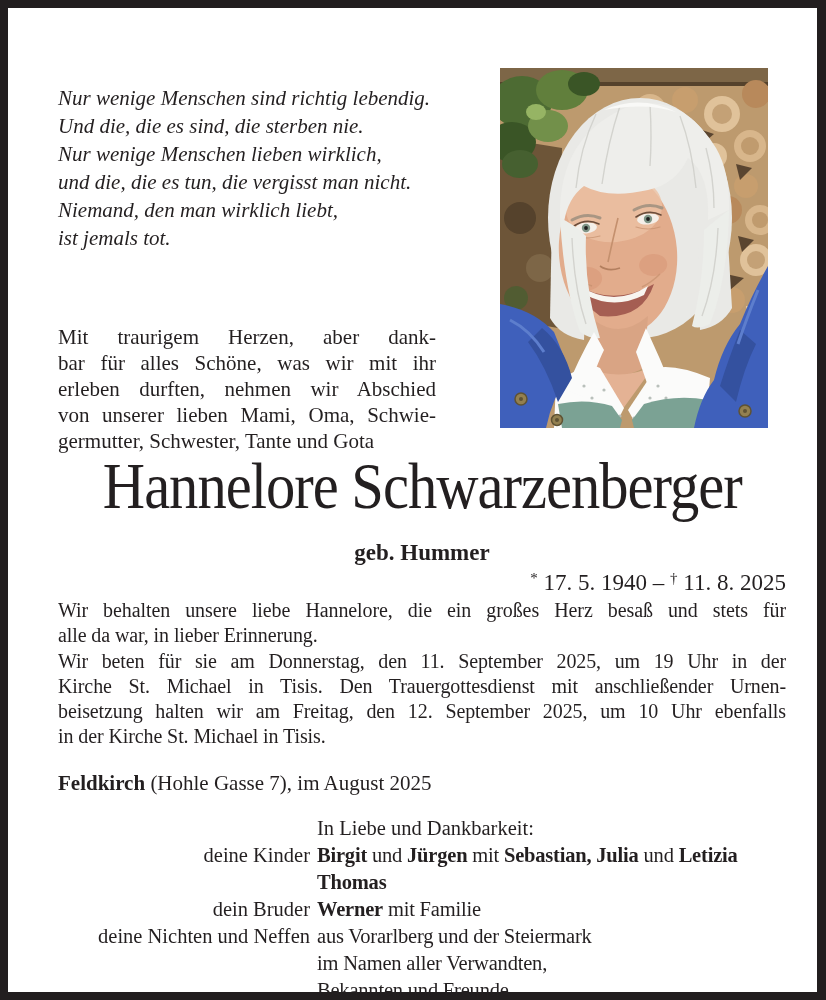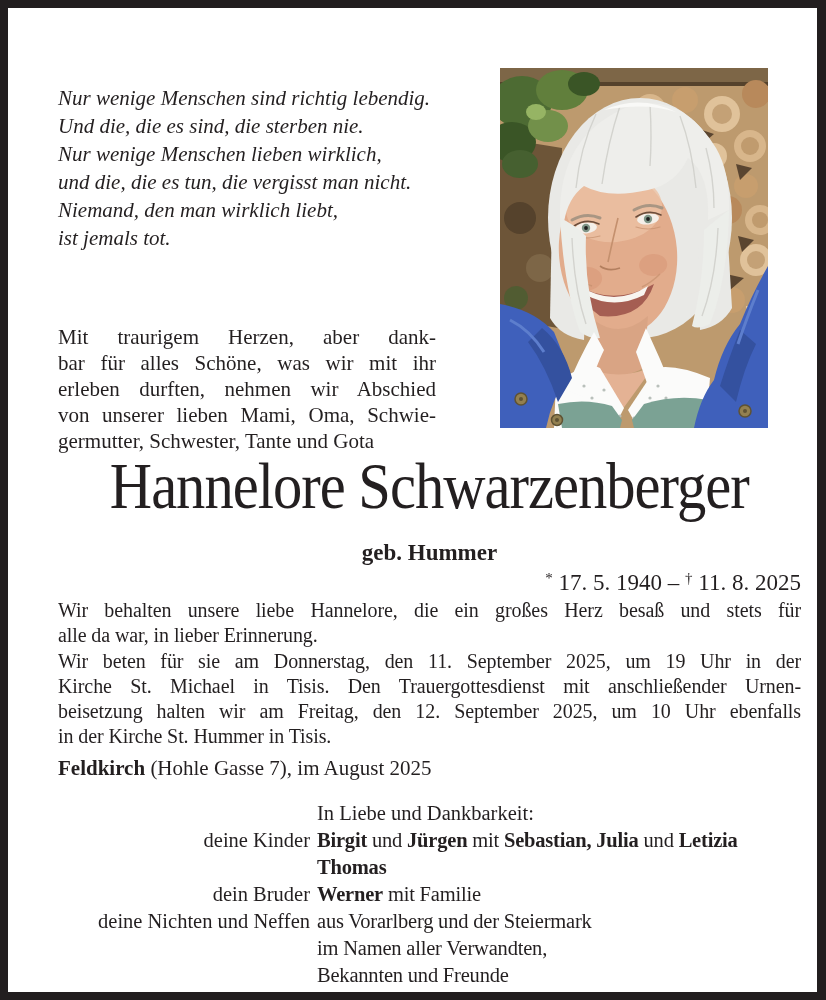--- a/index.html
+++ b/index.html
@@ -1,38 +1,38 @@
 <!DOCTYPE html>
 <html lang="de"><head>
 <meta charset="utf-8">
 <style>
   html,body{margin:0;padding:0;}
   body{width:826px;height:1000px;font-family:"Liberation Serif","DejaVu Serif",serif;}
   .page{position:relative;width:826px;height:1000px;background:#221e1f;overflow:hidden;}
   .card{position:absolute;left:8px;top:8px;width:809px;height:984px;background:#ffffff;
-        box-sizing:border-box;padding:60px 16px 0 50px;color:#231f20;}
+        box-sizing:border-box;padding:60px 31px 0 50px;color:#231f20;}
   
   .poem{margin-top:16px;font-style:italic;font-size:21px;line-height:28px;width:400px;}
   
   .photo{position:absolute;left:492px;top:60px;width:268px;height:360px;display:block;}
   
   .intro{width:378px;margin-top:72px;font-size:21px;line-height:26px;}
   .just .tline{text-align:justify;text-align-last:justify;}
   .just .tline:last-child{text-align-last:left;}
   
   .nameblock{text-align:center;margin-top:6px;}
   .bigname{display:inline-block;font-size:58px;line-height:60px;letter-spacing:-1px;
            transform:scale(1.01,1.12);transform-origin:50% 90%;white-space:nowrap;}
   .maiden{font-weight:bold;font-size:23px;line-height:25px;margin-top:20px;}
   .dates{font-weight:normal;font-size:23px;line-height:26px;text-align:right;}
   .dates sup{font-size:15px;vertical-align:7px;}
   
   .bodytext{margin-top:2px;font-size:20px;line-height:25.3px;letter-spacing:-0.1px;}
   
-  .dateline{margin-top:6px;font-size:21px;line-height:24px;}
+  .dateline{margin-top:21px;font-size:21px;line-height:24px;}
   .dateline .place{font-weight:bold;}
   
   .family{margin-top:20px;font-size:20.5px;line-height:27px;}
   .fheading{margin-left:259px;}
   .frow{display:flex;}
   .flabel{width:252px;text-align:right;flex:0 0 252px;}
   .fvalue{margin-left:7px;white-space:nowrap;letter-spacing:-0.2px;text-align:center;}
   .fvalue .b{font-weight:bold;}
 </style>
 </head>
@@ -203,21 +203,21 @@
     </div>
 
     <div class="bodytext just">
         <div class="tline">Wir behalten unsere liebe Hannelore, die ein großes Herz besaß und stets für</div>
         <div class="tline">alle da war, in lieber Erinnerung.</div>
       </div>
     <div class="bodytext just" style="margin-top:0;">
         <div class="tline">Wir beten für sie am Donnerstag, den 11. September 2025, um 19 Uhr in der</div>
         <div class="tline">Kirche St. Michael in Tisis. Den Trauergottesdienst mit anschließender Urnen-</div>
         <div class="tline">beisetzung halten wir am Freitag, den 12. September 2025, um 10 Uhr ebenfalls</div>
-        <div class="tline">in der Kirche St. Hummer in Tisis.</div>
+        <div class="tline">in der Kirche St. Michael in Tisis.</div>
       </div>
 
     <div class="dateline">
       <span class="place">Feldkirch</span>
       <span>(Hohle Gasse 7), im August 2025</span>
     </div>
 
     <div class="family">
       <div class="fheading">In Liebe und Dankbarkeit:</div>
       <div>

